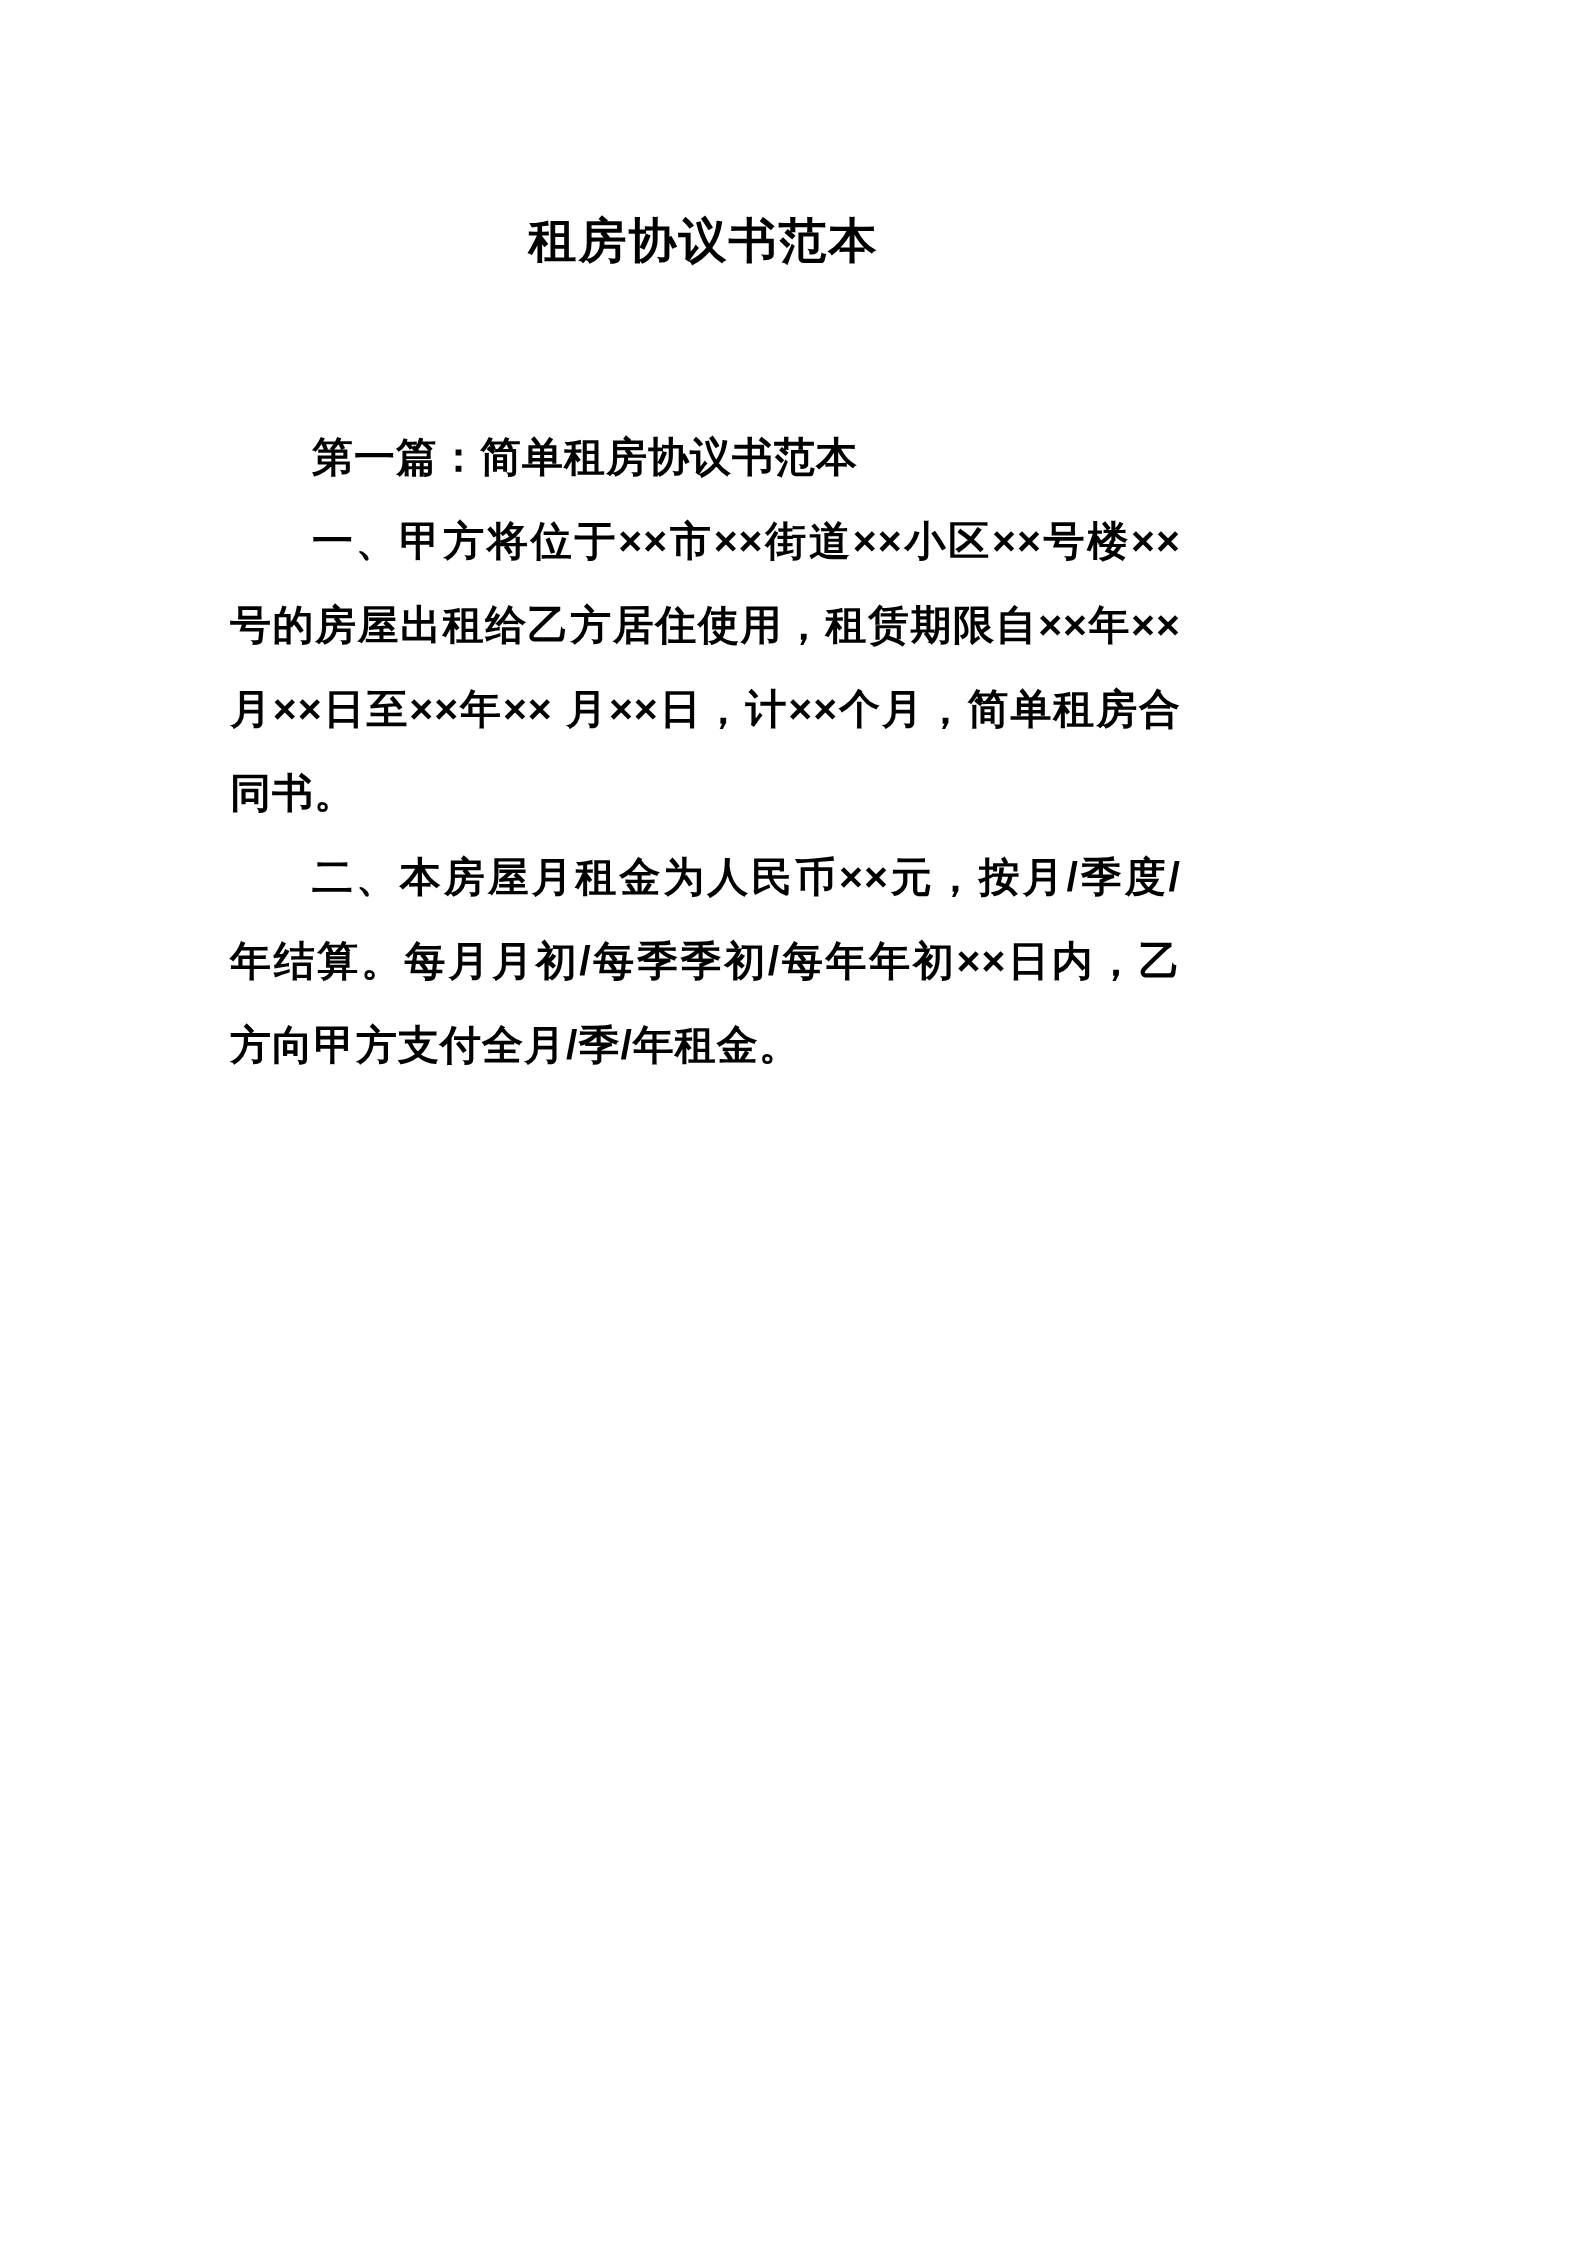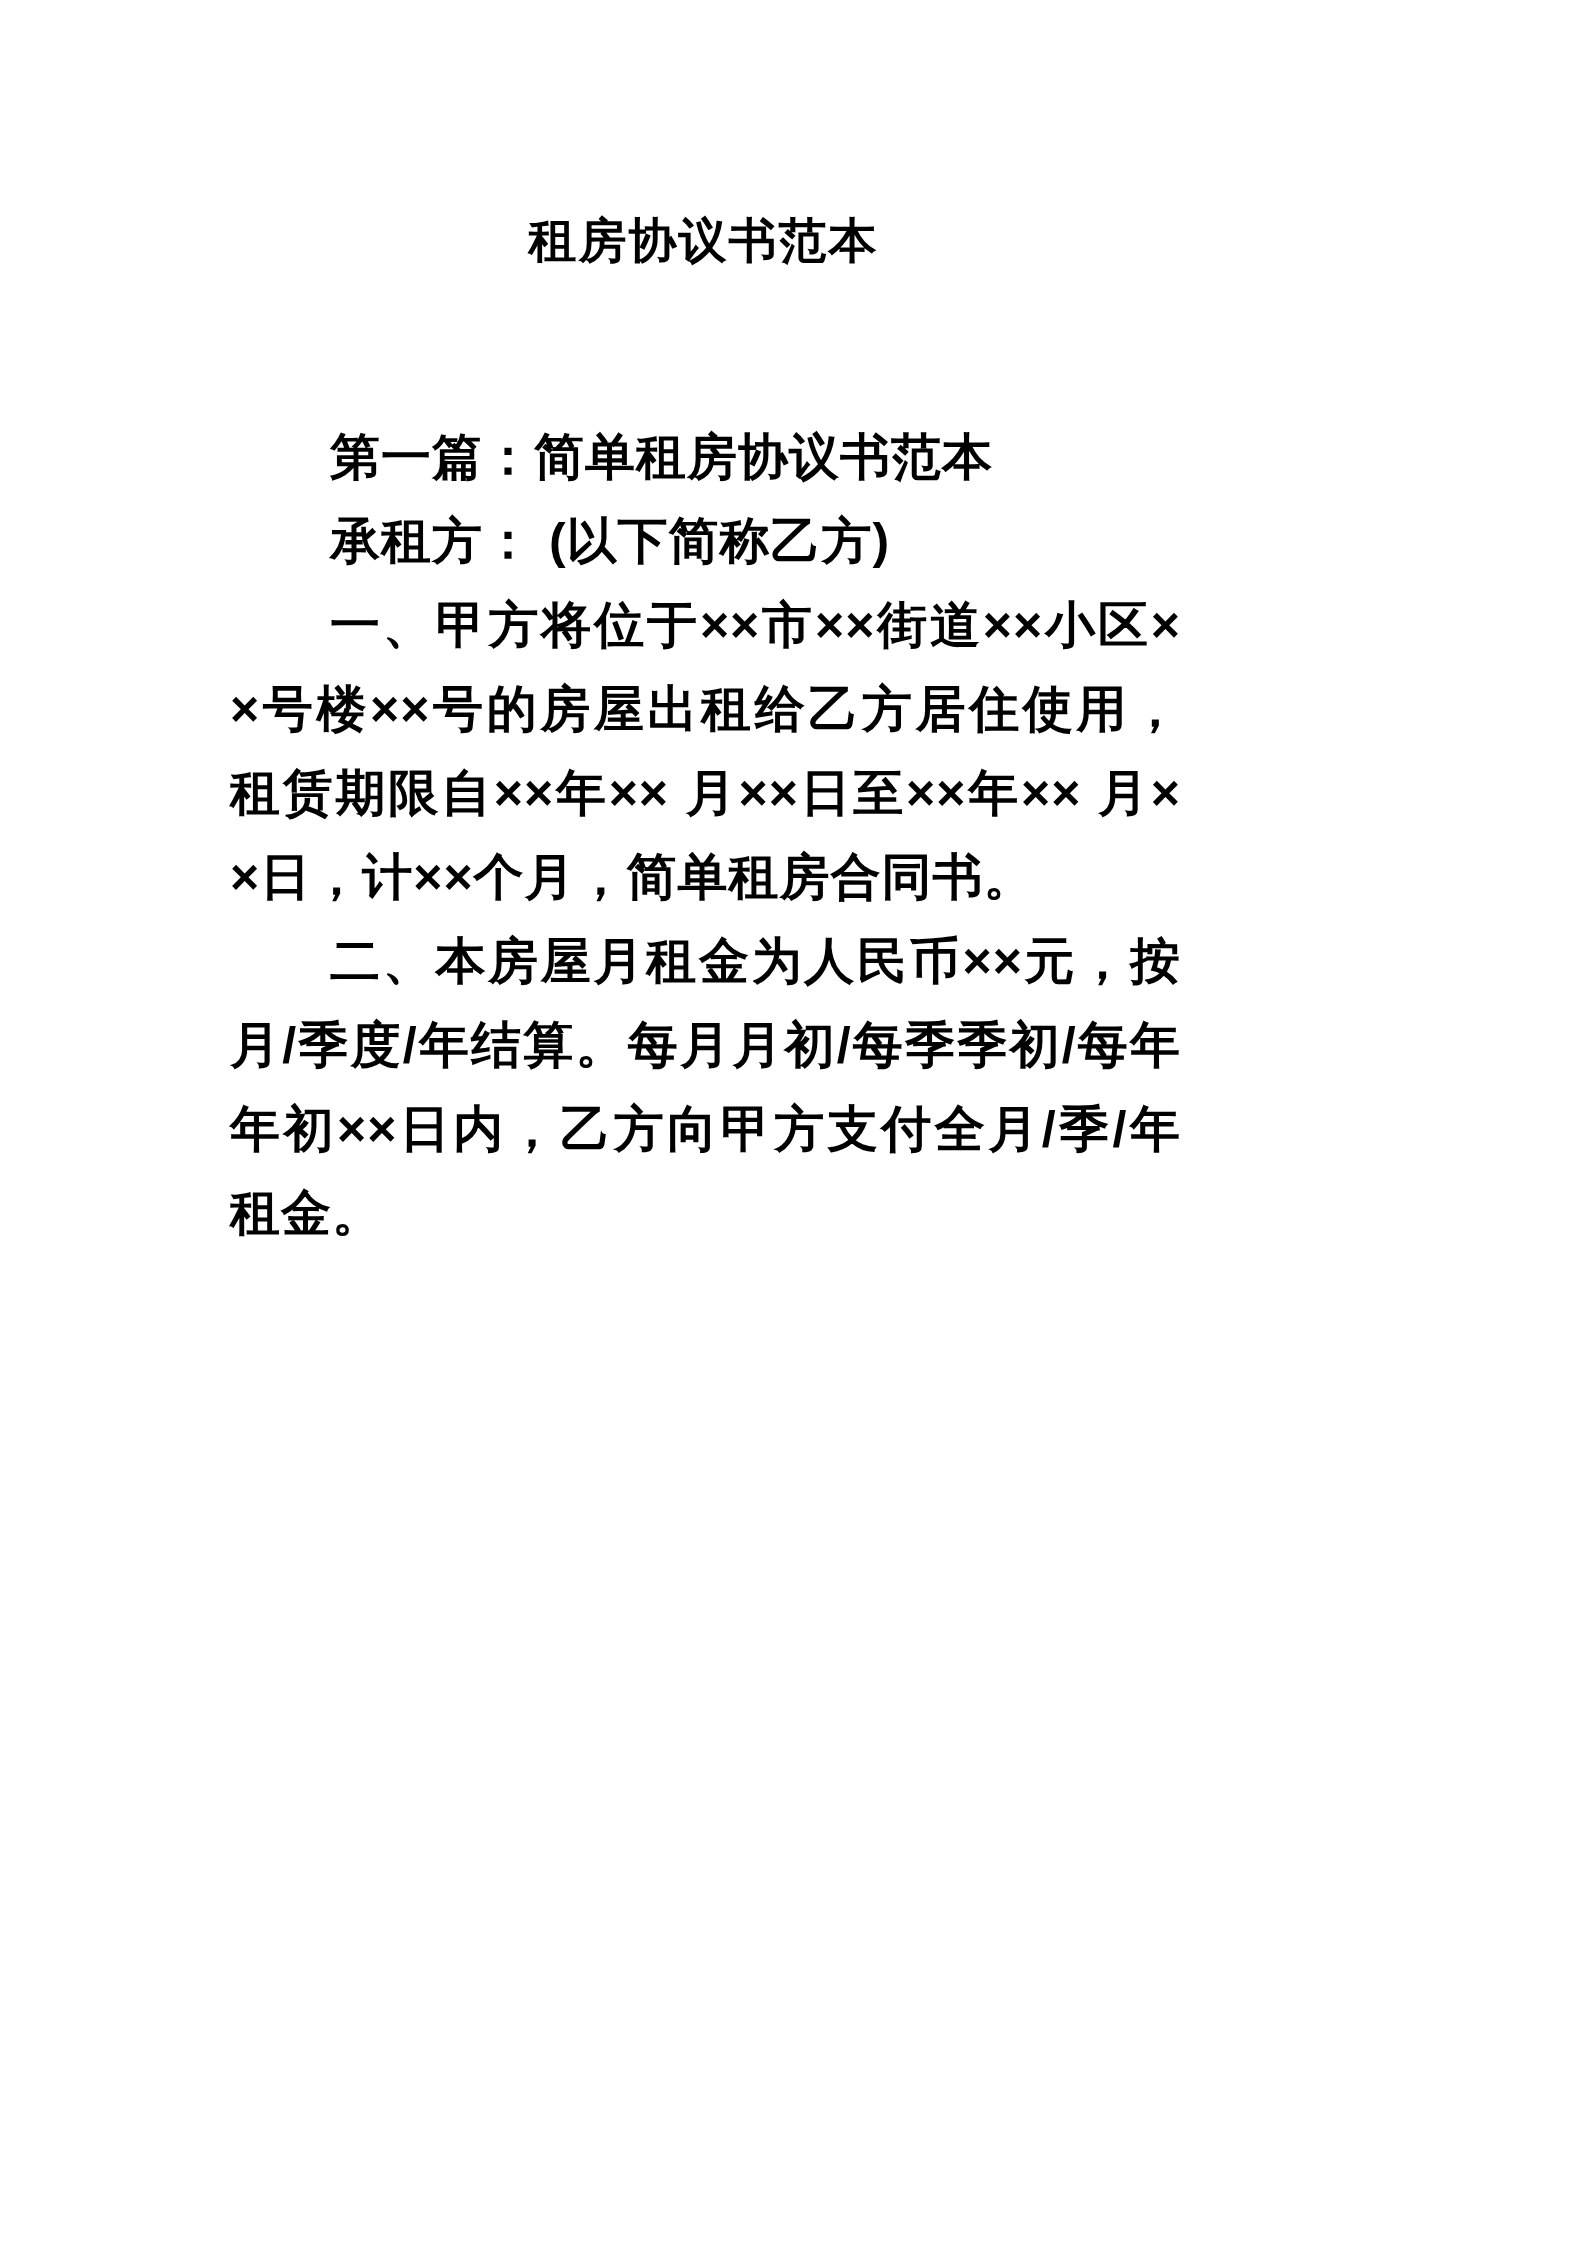--- a/index.html
+++ b/index.html
@@ -23,33 +23,32 @@
     font-size: 48px;
     font-weight: 700;
     letter-spacing: 2px;
     line-height: 1.3;
   }
   .content {
     margin: 143px 226px 0 230px;
   }
   .para {
     margin: 0;
-    font-size: 50px;
+    font-size: 41px;
     line-height: 84px;
     font-weight: 600;
     text-align: justify;
     text-indent: 2em;
     letter-spacing: 1px;
     word-break: break-all;
   }
 </style>
 </head>
 <body>
 
 <div class="page">
   <h1 class="doc-title">租房协议书范本</h1>
   <div class="content">
       <p class="para">第一篇：简单租房协议书范本</p>
-      <p class="para">承租方： (以下简称乙方)</p>
       <p class="para">一、甲方将位于××市××街道××小区××号楼××号的房屋出租给乙方居住使用，租赁期限自××年×× 月××日至××年×× 月××日，计××个月，简单租房合同书。</p>
       <p class="para">二、本房屋月租金为人民币××元，按月/季度/年结算。每月月初/每季季初/每年年初××日内，乙方向甲方支付全月/季/年租金。</p>
     </div>
 </div>
 
 </body></html>

